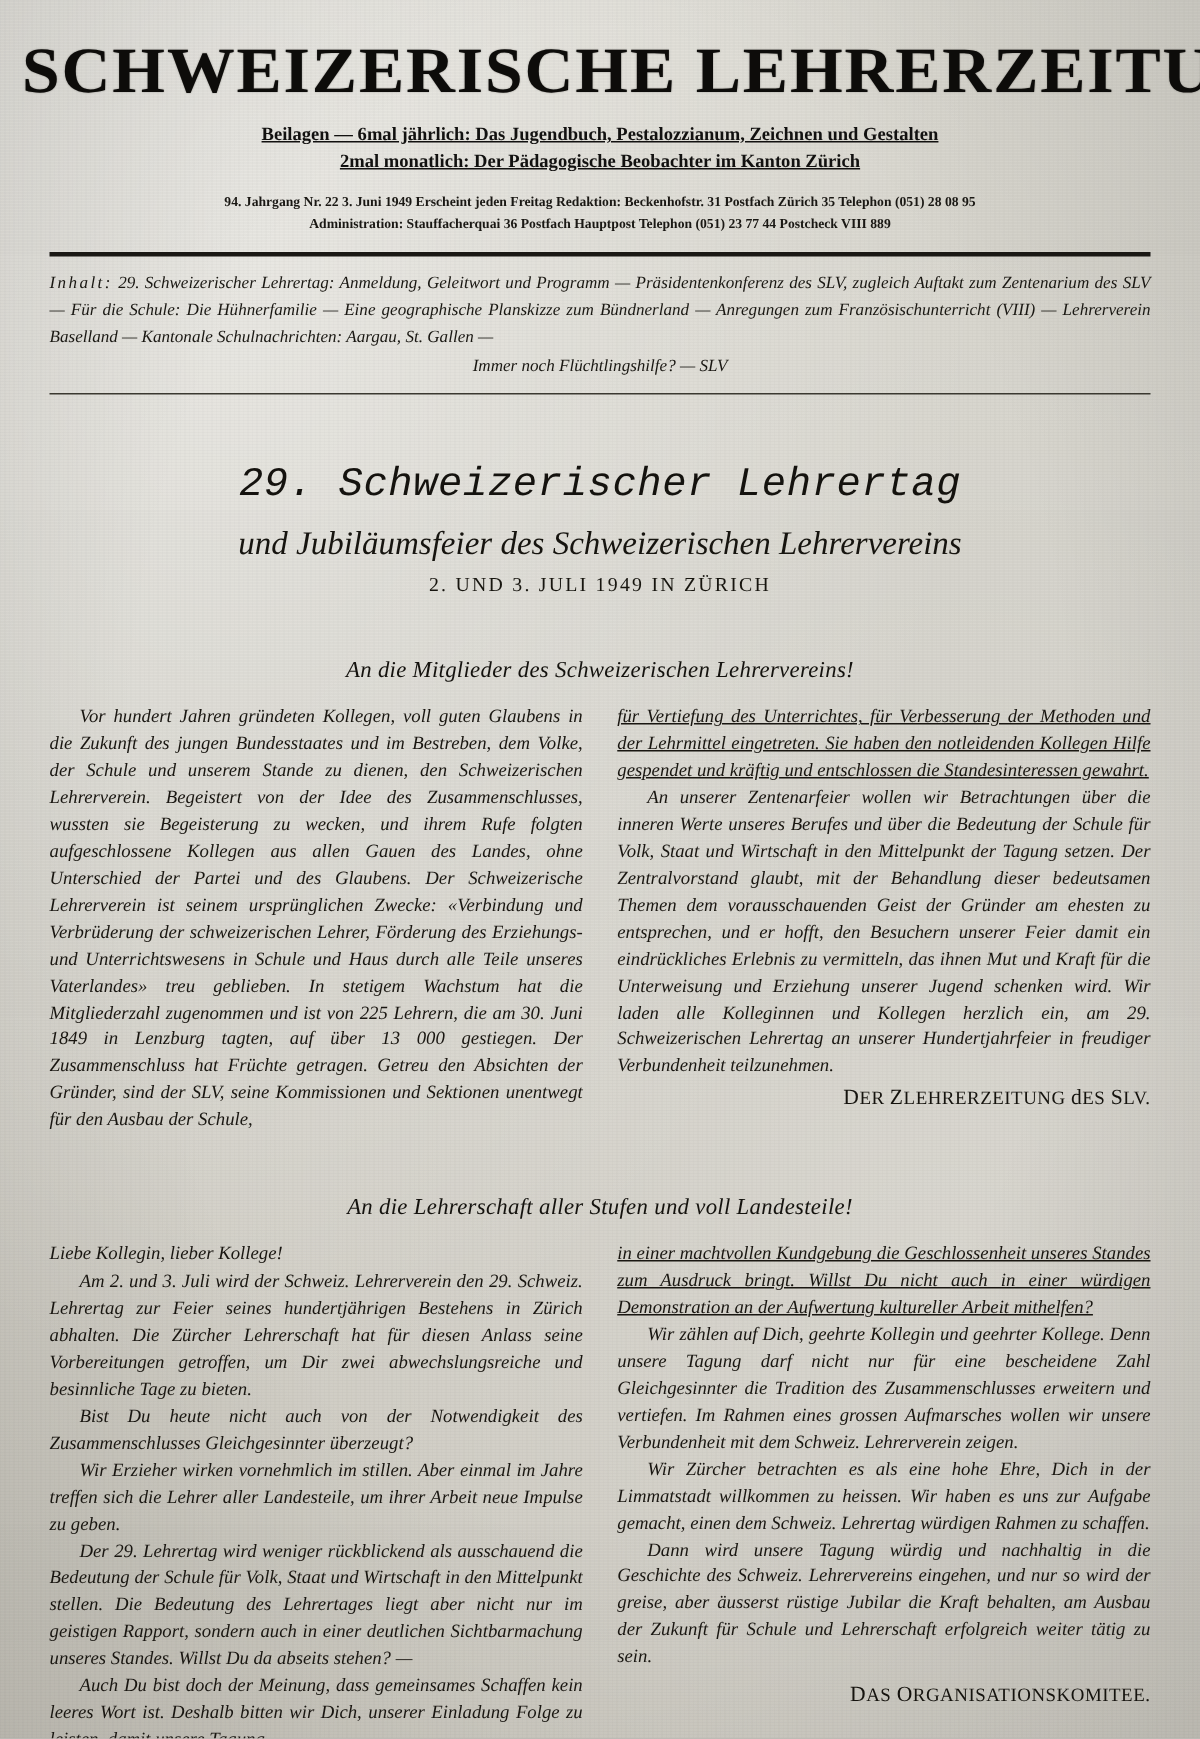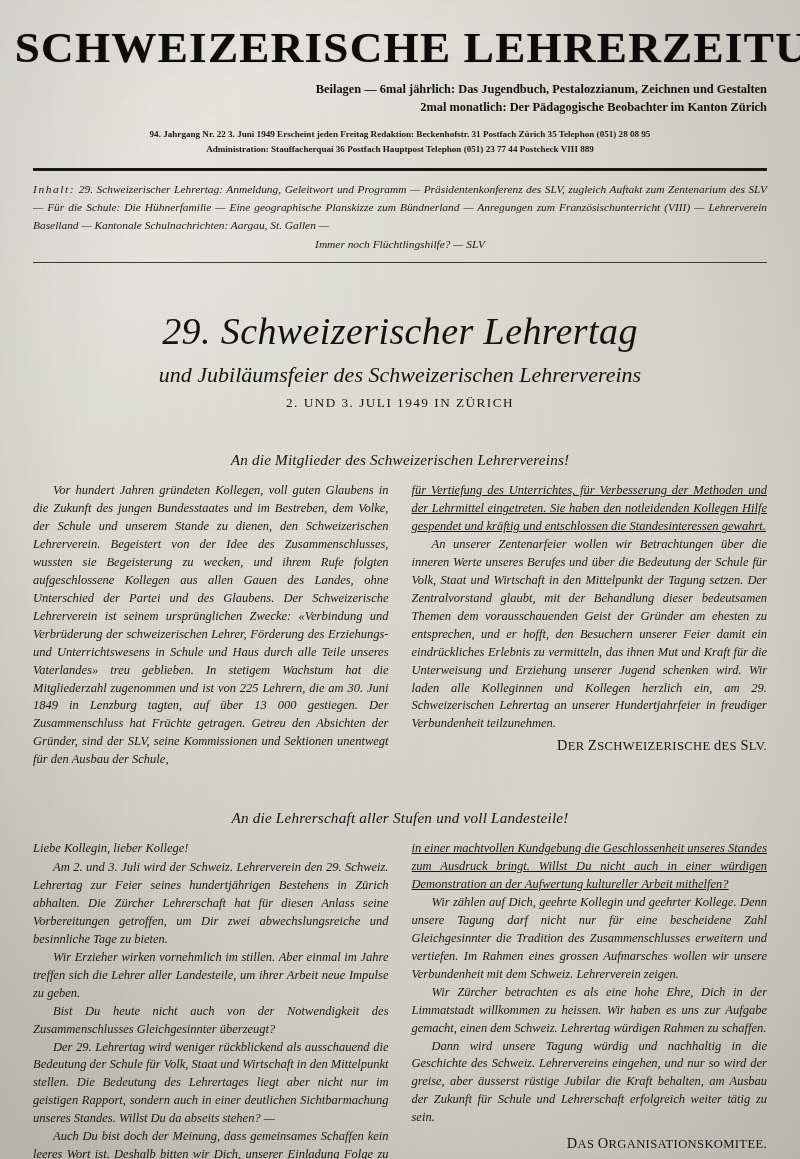--- a/index.html
+++ b/index.html
@@ -48,27 +48,28 @@
     font-size: 43px;
     letter-spacing: 1.2px;
     line-height: 1.04;
     margin: 26px 0 0 0;
     white-space: nowrap;
     transform: scaleX(1.05);
     color: #0d0c0a;
     text-shadow: 0 0 1px rgba(20,18,14,0.45);
   }
   .masthead-sub {
-    text-align: right;
+    text-align: center;
     font-family: "Liberation Serif", "DejaVu Serif", serif;
     font-weight: bold;
     font-size: 12.4px;
     line-height: 1.48;
     margin-top: 9px;
     color: #121110;
+    text-decoration: underline;
   }
   .masthead-meta {
     text-align: center;
     font-family: "Liberation Serif", "DejaVu Serif", serif;
     font-weight: bold;
     font-size: 9.1px;
     line-height: 1.62;
     margin-top: 11px;
     color: #1a1814;
   }
@@ -99,23 +100,23 @@
     font-weight: normal;
   }
   .inhalt .lastline {
     display: block;
     text-align: center;
   }
 
   
   .art-head { text-align: center; margin-top: 46px; }
   .art-title {
-    font-family: Liberation Serif, serif;
-    font-style: italic;
-    font-size: 38px;
+    font-family: Liberation Mono, monospace;
+    font-style: italic;
+    font-size: 27px;
     line-height: 1.18;
     letter-spacing: 0.4px;
     color: #14120e;
   }
   .art-subtitle {
     font-family: "Liberation Serif", "DejaVu Serif", serif;
     font-style: italic;
     font-size: 22px;
     line-height: 1.25;
     margin-top: 7px;
@@ -203,33 +204,33 @@
 
     <div class="section">
       <div class="section-head">An die Mitglieder des Schweizerischen Lehrervereins!</div>
       <div class="cols">
         <div class="col">
           <p>Vor hundert Jahren gründeten Kollegen, voll guten Glaubens in die Zukunft des jungen Bundesstaates und im Bestreben, dem Volke, der Schule und unserem Stande zu dienen, den Schweizerischen Lehrerverein. Begeistert von der Idee des Zusammenschlusses, wussten sie Begeisterung zu wecken, und ihrem Rufe folgten aufgeschlossene Kollegen aus allen Gauen des Landes, ohne Unterschied der Partei und des Glaubens. Der Schweizerische Lehrerverein ist seinem ursprünglichen Zwecke: «Verbindung und Verbrüderung der schweizerischen Lehrer, Förderung des Erziehungs- und Unterrichtswesens in Schule und Haus durch alle Teile unseres Vaterlandes» treu geblieben. In stetigem Wachstum hat die Mitgliederzahl zugenommen und ist von 225 Lehrern, die am 30. Juni 1849 in Lenzburg tagten, auf über 13 000 gestiegen. Der Zusammenschluss hat Früchte getragen. Getreu den Absichten der Gründer, sind der SLV, seine Kommissionen und Sektionen unentwegt für den Ausbau der Schule,</p>
         </div>
         <div class="col">
           <p class="noindent">für Vertiefung des Unterrichtes, für Verbesserung der Methoden und der Lehrmittel eingetreten. Sie haben den notleidenden Kollegen Hilfe gespendet und kräftig und entschlossen die Standesinteressen gewahrt.</p>
           <p>An unserer Zentenarfeier wollen wir Betrachtungen über die inneren Werte unseres Berufes und über die Bedeutung der Schule für Volk, Staat und Wirtschaft in den Mittelpunkt der Tagung setzen. Der Zentralvorstand glaubt, mit der Behandlung dieser bedeutsamen Themen dem vorausschauenden Geist der Gründer am ehesten zu entsprechen, und er hofft, den Besuchern unserer Feier damit ein eindrückliches Erlebnis zu vermitteln, das ihnen Mut und Kraft für die Unterweisung und Erziehung unserer Jugend schenken wird. Wir laden alle Kolleginnen und Kollegen herzlich ein, am 29. Schweizerischen Lehrertag an unserer Hundertjahrfeier in freudiger Verbundenheit teilzunehmen.</p>
-          <div class="signature"><span><span class="sc">D</span><span>ER</span></span> <span><span class="sc">Z</span><span>SCHWEIZERISCHE</span></span> <span><span class="sc">d</span><span>ES</span></span> <span><span class="sc">S</span><span>LV.</span></span></div>
+          <div class="signature"><span><span class="sc">D</span><span>ER</span></span> <span><span class="sc">Z</span><span>LEHRERZEITUNG</span></span> <span><span class="sc">d</span><span>ES</span></span> <span><span class="sc">S</span><span>LV.</span></span></div>
         </div>
       </div>
     </div>
 
     <div class="section">
       <div class="section-head">An die Lehrerschaft aller Stufen und voll Landesteile!</div>
       <div class="cols">
         <div class="col">
           <p class="salut">Liebe Kollegin, lieber Kollege!</p>
           <p>Am 2. und 3. Juli wird der Schweiz. Lehrerverein den 29. Schweiz. Lehrertag zur Feier seines hundertjährigen Bestehens in Zürich abhalten. Die Zürcher Lehrerschaft hat für diesen Anlass seine Vorbereitungen getroffen, um Dir zwei abwechslungsreiche und besinnliche Tage zu bieten.</p>
+          <p>Bist Du heute nicht auch von der Notwendigkeit des Zusammenschlusses Gleichgesinnter überzeugt?</p>
           <p>Wir Erzieher wirken vornehmlich im stillen. Aber einmal im Jahre treffen sich die Lehrer aller Landesteile, um ihrer Arbeit neue Impulse zu geben.</p>
-          <p>Bist Du heute nicht auch von der Notwendigkeit des Zusammenschlusses Gleichgesinnter überzeugt?</p>
           <p>Der 29. Lehrertag wird weniger rückblickend als ausschauend die Bedeutung der Schule für Volk, Staat und Wirtschaft in den Mittelpunkt stellen. Die Bedeutung des Lehrertages liegt aber nicht nur im geistigen Rapport, sondern auch in einer deutlichen Sichtbarmachung unseres Standes. Willst Du da abseits stehen? —</p>
           <p>Auch Du bist doch der Meinung, dass gemeinsames Schaffen kein leeres Wort ist. Deshalb bitten wir Dich, unserer Einladung Folge zu leisten, damit unsere Tagung</p>
         </div>
         <div class="col">
           <p class="noindent">in einer machtvollen Kundgebung die Geschlossenheit unseres Standes zum Ausdruck bringt. Willst Du nicht auch in einer würdigen Demonstration an der Aufwertung kultureller Arbeit mithelfen?</p>
           <p>Wir zählen auf Dich, geehrte Kollegin und geehrter Kollege. Denn unsere Tagung darf nicht nur für eine bescheidene Zahl Gleichgesinnter die Tradition des Zusammenschlusses erweitern und vertiefen. Im Rahmen eines grossen Aufmarsches wollen wir unsere Verbundenheit mit dem Schweiz. Lehrerverein zeigen.</p>
           <p>Wir Zürcher betrachten es als eine hohe Ehre, Dich in der Limmatstadt willkommen zu heissen. Wir haben es uns zur Aufgabe gemacht, einen dem Schweiz. Lehrertag würdigen Rahmen zu schaffen.</p>
           <p>Dann wird unsere Tagung würdig und nachhaltig in die Geschichte des Schweiz. Lehrervereins eingehen, und nur so wird der greise, aber äusserst rüstige Jubilar die Kraft behalten, am Ausbau der Zukunft für Schule und Lehrerschaft erfolgreich weiter tätig zu sein.</p>
           <div class="signature second"><span><span class="sc">D</span><span>AS</span></span> <span><span class="sc">O</span><span>RGANISATIONSKOMITEE.</span></span></div>
         </div>

